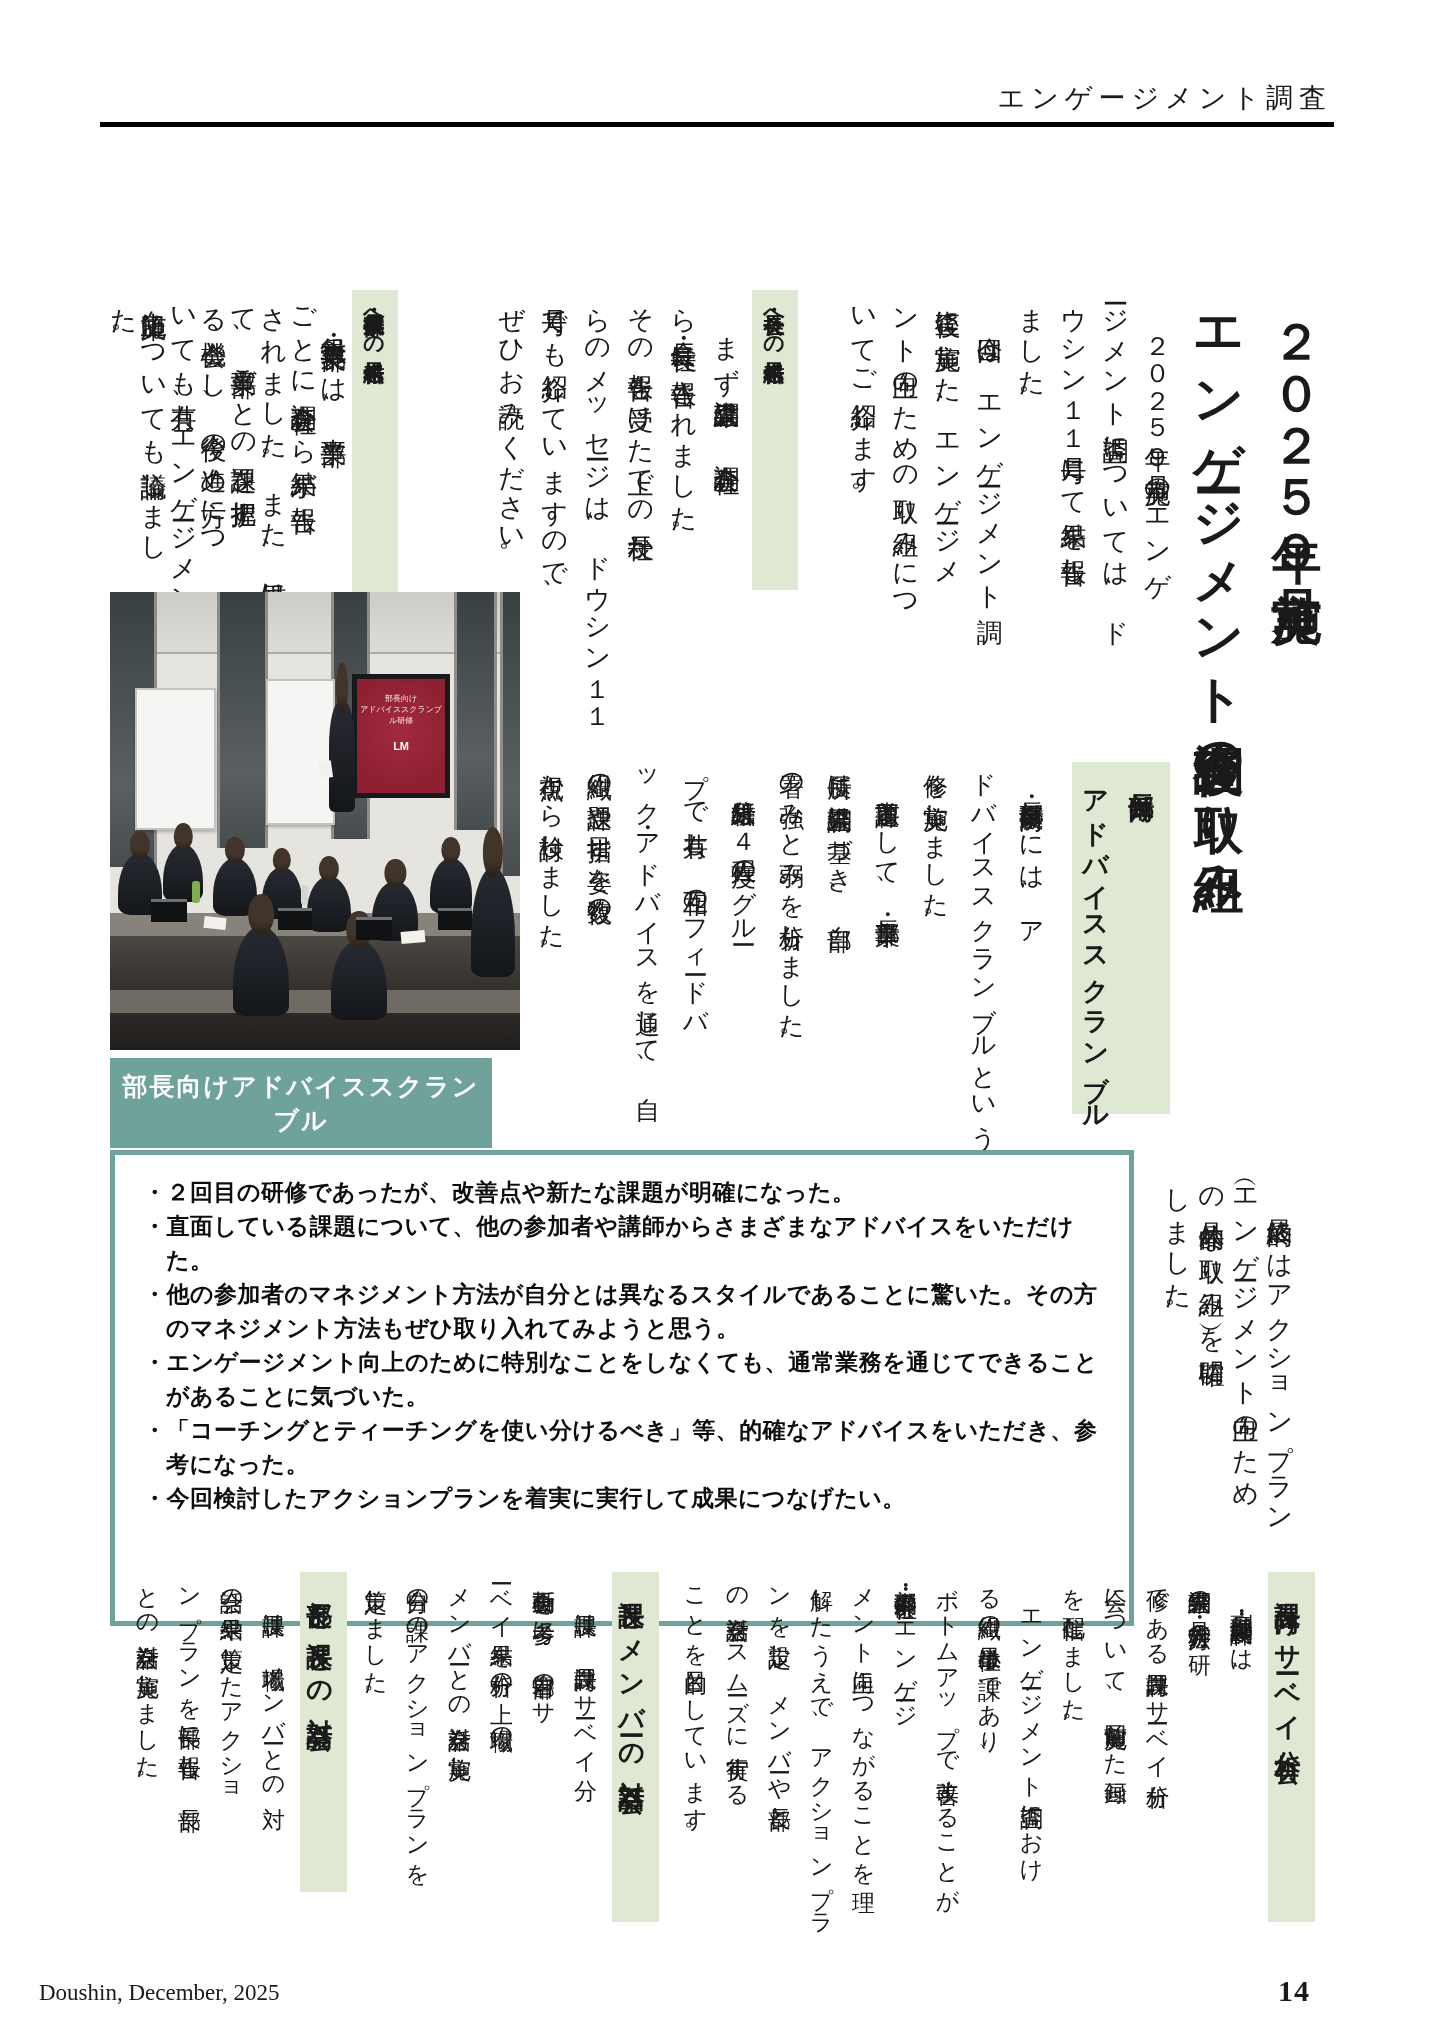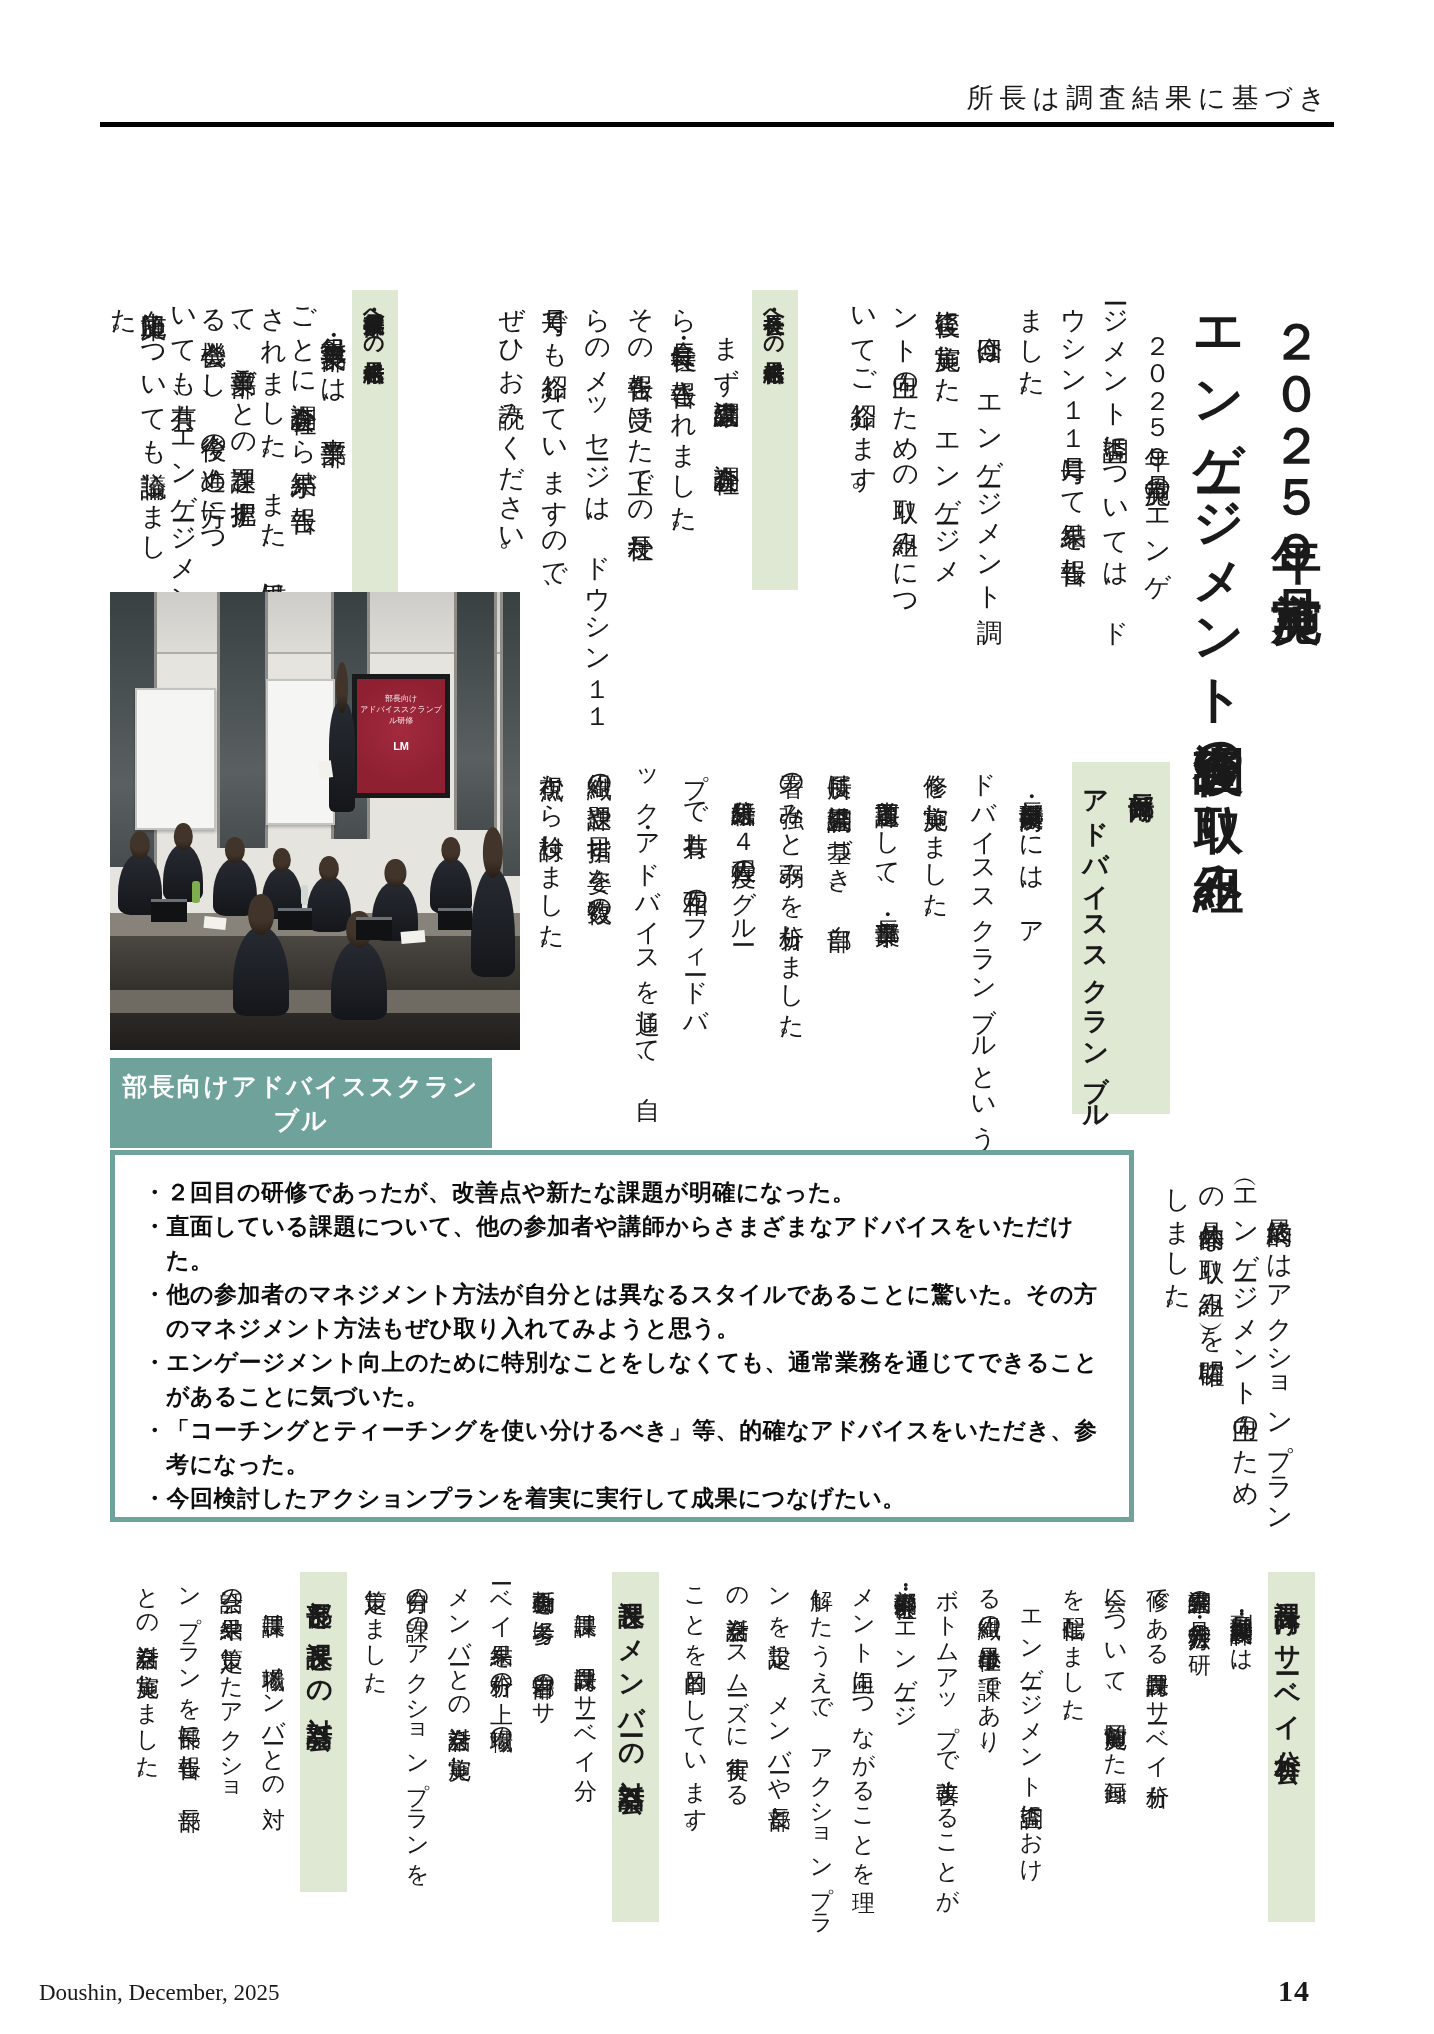--- a/index.html
+++ b/index.html
@@ -57,21 +57,21 @@
   #tag-manager p{ letter-spacing:4px; }
 
   
   #survey-head { left:110px; top:1058px; width:382px; height:90px;
     background:#6ea29a; color:#fff; display:flex; flex-direction:column;
     justify-content:center; text-align:center;
     font-family:"Liberation Sans","DejaVu Sans",sans-serif;
     font-weight:bold; font-size:25px; line-height:34px; letter-spacing:2px; }
 
   
-  #survey-box { left:110px; top:1150px; width:1024px; height:372px;
+  #survey-box { left:110px; top:1150px; width:1024px; height:476px;
     border:5px solid #6ea29a; box-sizing:border-box; background:#fff;
     padding:20px 20px 10px 28px; overflow:hidden; }
   #survey-box .bullet {
     font-family:"Liberation Sans","DejaVu Sans",sans-serif;
     font-weight:bold; font-size:23px; line-height:34px; color:#0d0d0d;
     padding-left:23px; text-indent:-23px; letter-spacing:0.5px; }
 
   
   #page-number { left:1278px; top:1938px; font-size:30px; font-weight:bold; letter-spacing:1px;margin-top:36px; }
   #footer-note { left:39px;  top:1980px; font-size:23px; }
@@ -104,21 +104,21 @@
   .person::before { content:""; position:absolute; left:50%; top:-36%;
     transform:translateX(-50%); width:46%; height:46%; border-radius:50%;
     background:radial-gradient(circle at 50% 30%, #41342a 50%, #241c15); }
   .laptop { position:absolute; background:#101214; border-top:3px solid #6a7075; }
   .paper  { position:absolute; background:#f2f1ec; }
   .bottle { position:absolute; border-radius:3px; }
 </style>
 </head>
 <body>
 
-<div id="header-label" class="abs">所長は調査結果に基づき</div>
+<div id="header-label" class="abs">エンゲージメント調査</div>
 <div id="header-rule" class="abs"></div>
 
 <div id="page-title" class="abs vtext">
     <p>２０２５年９月実施</p>
     <p>エンゲージメント調査後の取り組み</p>
   </div>
 
 <div id="intro" class="abs vtext vbody">
     <p>　２０２５年９月実施のエンゲ</p>
     <p>ージメント調査については、ド</p>

